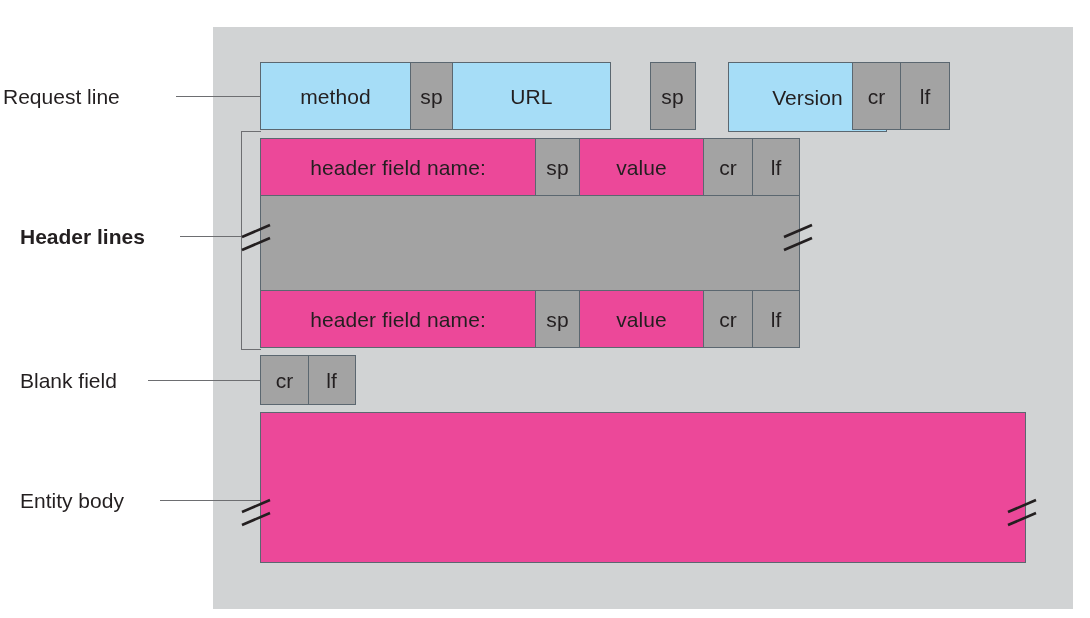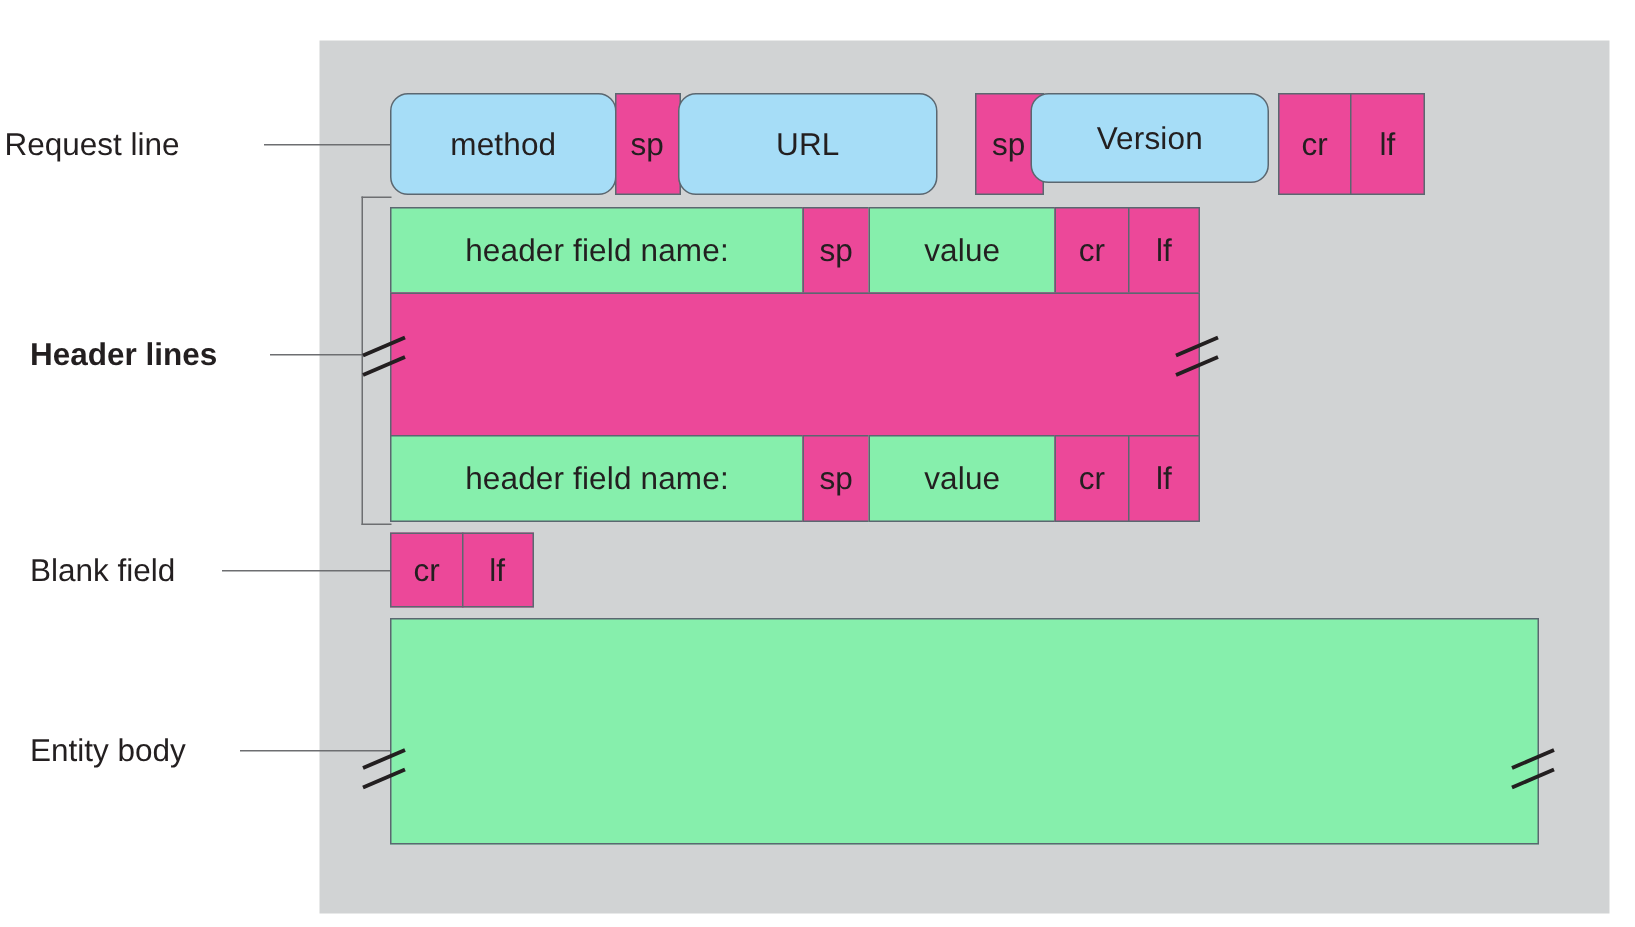--- a/index.html
+++ b/index.html
@@ -21,23 +21,23 @@
     position:absolute;
     box-sizing:border-box;
     border:1.5px solid #5b6770;
     display:flex;align-items:center;justify-content:center;
     color:#231f20;
     font-size:21px;
     line-height:1;
     letter-spacing:0.1px;
     white-space:nowrap;
   }
-  .blue-dark{background:#a6ddf7;border-radius:12px;}
-  .blue-light{background:#86efac;}
-  .white{background:#ec4899;text-align:right;}
+  .blue-dark{background:#a6ddf7;}
+  .blue-light{background:#ec4899;}
+  .white{background:#a3a3a3;text-align:right;}
 
   
   .row{position:absolute;}
 
   
   .label{
     position:absolute;
     font-size:21px;
     color:#231f20;
     white-space:nowrap;
@@ -79,23 +79,23 @@
 
   <div class="label" style="left:20px;top:370px;">Blank field</div>
   <div class="leader" style="left:148px;top:380px;width:114px;"></div>
 
   <div class="label" style="left:20px;top:490px;text-align:center;">Entity body</div>
   <div class="leader" style="left:160px;top:500px;width:102px;"></div>
 
   <div class="row">
     <div class="cell blue-dark" style="left:260px;top:62px;width:151px;height:68px;">method</div>
     <div class="cell white" style="left:409.5px;top:62px;width:44px;height:68px;">sp</div>
-    <div class="cell blue-dark" style="left:452px;top:62px;width:173px;height:68px;">URL</div>
+    <div class="cell blue-dark" style="left:452px;top:62px;width:159px;height:68px;">URL</div>
     <div class="cell white" style="left:649.5px;top:62px;width:46px;height:68px;">sp</div>
-    <div class="cell blue-dark" style="left:687px;top:62px;width:159px;height:60px;">Version</div>
+    <div class="cell blue-dark" style="left:728px;top:62px;width:159px;height:70px;">Version</div>
     <div class="cell white" style="left:851.5px;top:62px;width:50px;height:68px;">cr</div>
     <div class="cell white" style="left:900px;top:62px;width:50px;height:68px;">lf</div>
   </div>
 
   <div class="row">
     <div class="cell blue-light" style="left:260px;top:138px;width:276px;height:58px;">header field name:</div>
     <div class="cell white" style="left:534.5px;top:138px;width:46px;height:58px;">sp</div>
     <div class="cell blue-light" style="left:579px;top:138px;width:125px;height:58px;">value</div>
     <div class="cell white" style="left:702.5px;top:138px;width:51px;height:58px;">cr</div>
     <div class="cell white" style="left:752px;top:138px;width:48px;height:58px;">lf</div>

